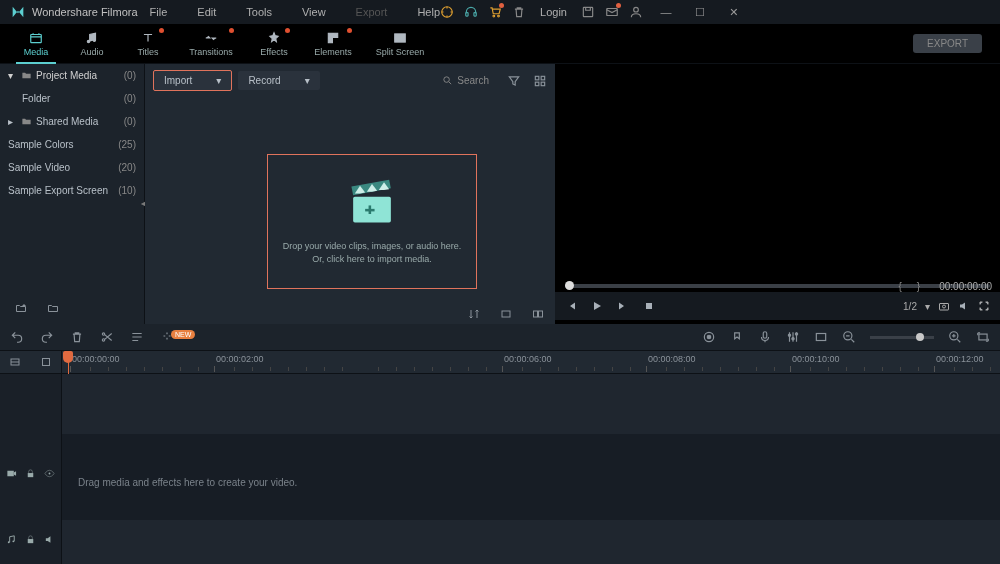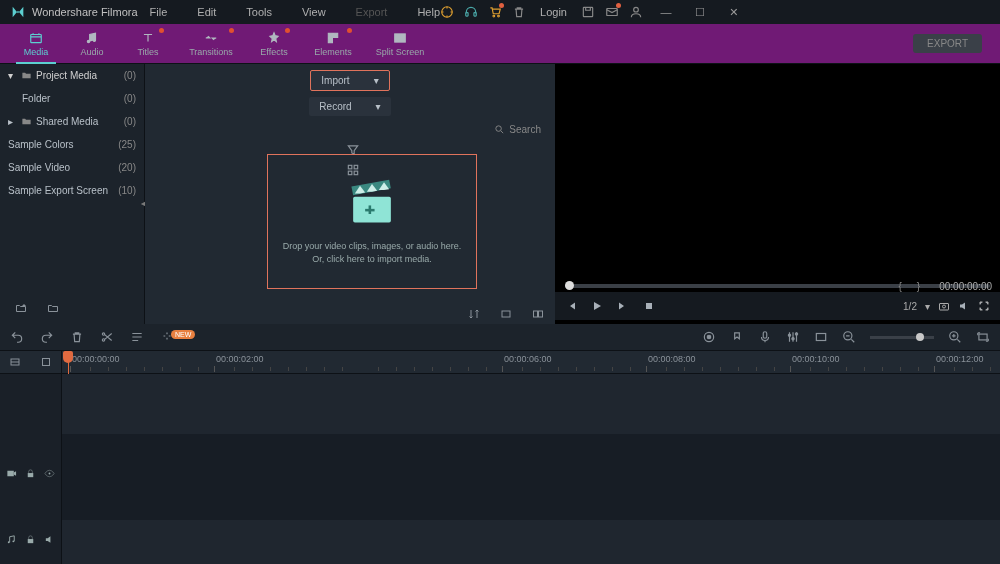--- a/index.html
+++ b/index.html
@@ -16,21 +16,21 @@
 .title-right { display: flex; align-items: center; gap: 10px; }
 .title-right .ico { width: 14px; height: 14px; display: flex; align-items: center; justify-content: center; color: #888; stroke: #888; fill: none; }
 .title-right .ico.orange { stroke: #e0a030; color: #e0a030; }
 .title-right .ico.teal { stroke: #4aa8a8; color: #4aa8a8; }
 .dot { position: relative; }
 .dot::after { content: ""; position: absolute; top: -2px; right: -2px; width: 5px; height: 5px; background: #e06040; border-radius: 50%; }
 .login-text { font-size: 11px; color: #b0b0b0; margin: 0 4px; }
 .win-btn { width: 22px; height: 18px; display: flex; align-items: center; justify-content: center; color: #999; margin-left: 2px; }
 
 
-.tabs { height: 40px; background: #701a75; display: flex; align-items: center; padding: 0 8px; border-bottom: 1px solid #0d1116; }
+.tabs { height: 40px; background: #000000; display: flex; align-items: center; padding: 0 8px; border-bottom: 1px solid #0d1116; }
 .tab { display: flex; flex-direction: column; align-items: center; justify-content: center; width: 56px; height: 40px; position: relative; cursor: pointer; }
 .tab .ticon { width: 16px; height: 14px; fill: #b0b8c0; stroke: #b0b8c0; }
 .tab.active .ticon { fill: #5ccfd0; stroke: #5ccfd0; }
 .tab-label { font-size: 9px; margin-top: 2px; color: #9aa; }
 .tab.active .tab-label { color: #5ccfd0; }
 .tab.active::after { content: ""; position: absolute; bottom: 0; left: 8px; right: 8px; height: 2px; background: #5ccfd0; }
 .tab .red-dot::after { content:""; position:absolute; top:4px; right:12px; width:5px; height:5px; background:#e05030; border-radius:50%; }
 .export-btn { margin-left: auto; margin-right: 10px; background: #3a4048; color: #888; font-size: 10px; padding: 4px 14px; border-radius: 3px; }
 
 
@@ -41,21 +41,21 @@
 .side-row .count { color: #888; }
 .side-row.header { color: #d0d0d0; }
 .side-row .chev { width: 9px; margin-right: 4px; }
 .side-row .fold { width: 11px; margin-right: 4px; fill: #888; }
 .side-row.indent { padding-left: 22px; }
 .side-tools { position: absolute; bottom: 4px; left: 0; right: 0; display: flex; gap: 18px; padding: 6px 14px; }
 .side-tools svg { width: 14px; height: 12px; fill: none; stroke: #8a929a; }
 .side-collapse { position: absolute; right: -3px; top: 135px; font-size: 8px; color: #7a7a7a; }
 
 .media-panel { width: 410px; background: #212932; position: relative; }
-.media-top { display: flex; align-items: center; padding: 6px 8px; gap: 6px; flex-direction: column; }
+.media-top { display: flex; align-items: center; padding: 6px 8px; gap: 6px; }
 .dropdown { display: flex; align-items: center; background: #2a323c; padding: 4px 10px; font-size: 10px; border-radius: 2px; cursor: pointer; gap: 24px; }
 .dropdown.highlight { border: 1px solid #e0735c; }
 .search-box { margin-left: auto; display: flex; align-items: center; gap: 4px; padding: 2px 6px; font-size: 10px; color: #888; }
 .mtop-icon { width: 14px; height: 14px; fill: none; stroke: #8a929a; margin-left: 6px; }
 .drop-zone { position: absolute; left: 122px; top: 90px; width: 210px; height: 135px; border: 1px solid #e0735c; display: flex; flex-direction: column; align-items: center; justify-content: center; text-align: center; padding: 10px; }
 .drop-zone .clap { width: 56px; height: 48px; margin-bottom: 14px; }
 .drop-zone p { font-size: 9px; color: #9aa; line-height: 1.4; }
 .media-bottom { position: absolute; bottom: 4px; right: 10px; display: flex; gap: 18px; }
 .media-bottom svg { width: 14px; height: 12px; fill: none; stroke: #8a929a; }
 
@@ -509,13 +509,14 @@
         </svg>
       <svg viewBox="0 0 24 24">
           <rect x="6" y="11" width="12" height="9"></rect>
           <path d="M8 11V8a4 4 0 018 0v3" fill="none" stroke="#9aa"></path>
         </svg>
       <svg viewBox="0 0 24 24">
           <path d="M4 9v6h4l6 4V5l-6 4z"></path>
         </svg>
     </div>
   </div>
+  <div class="drag-hint">Drag media and effects here to create your video.</div>
 </div>
 
 </body></html>

